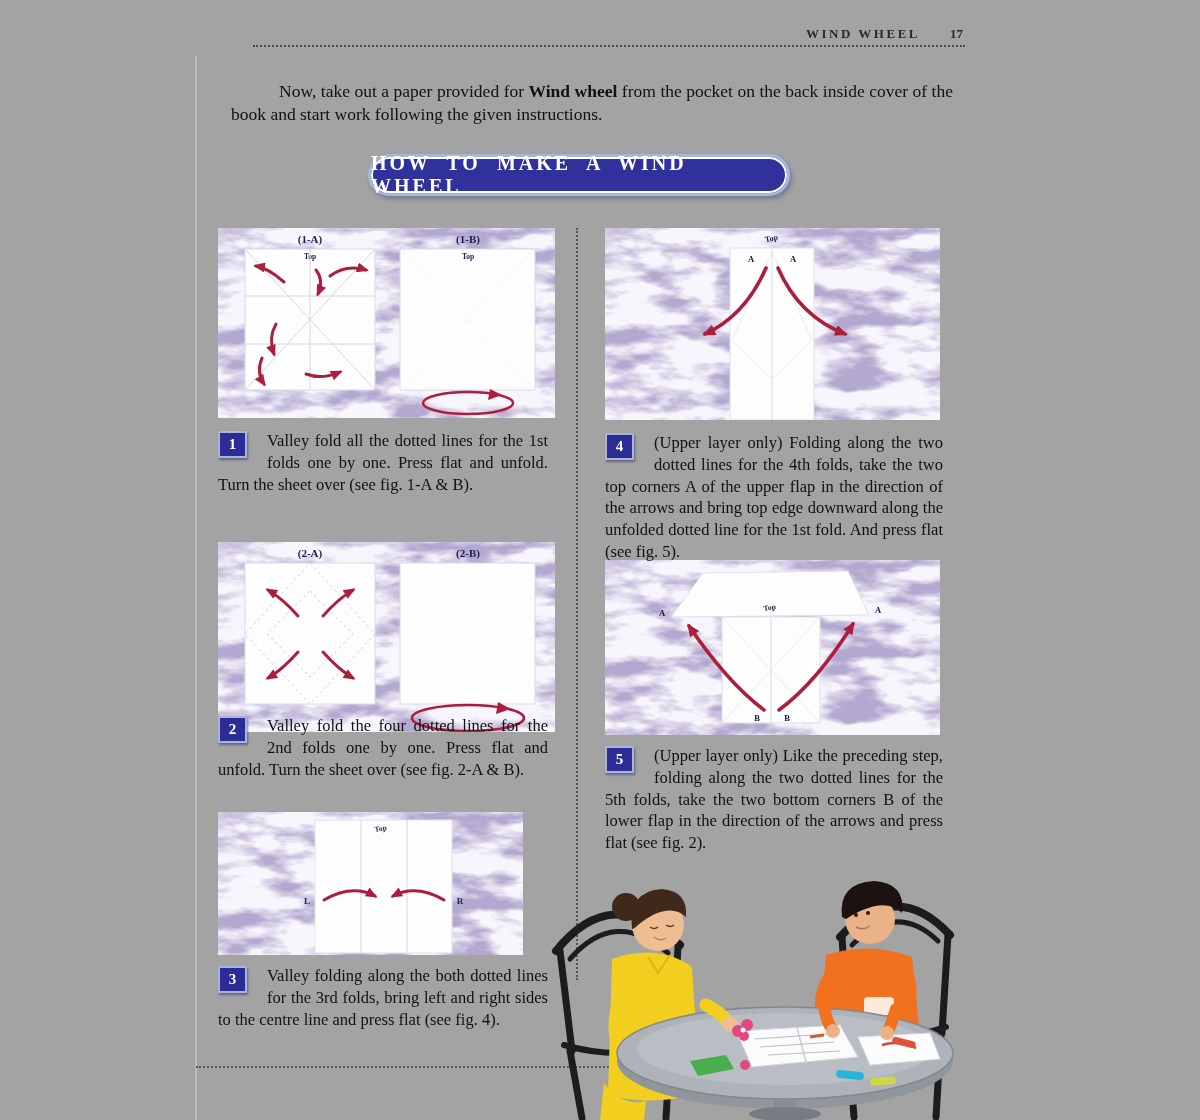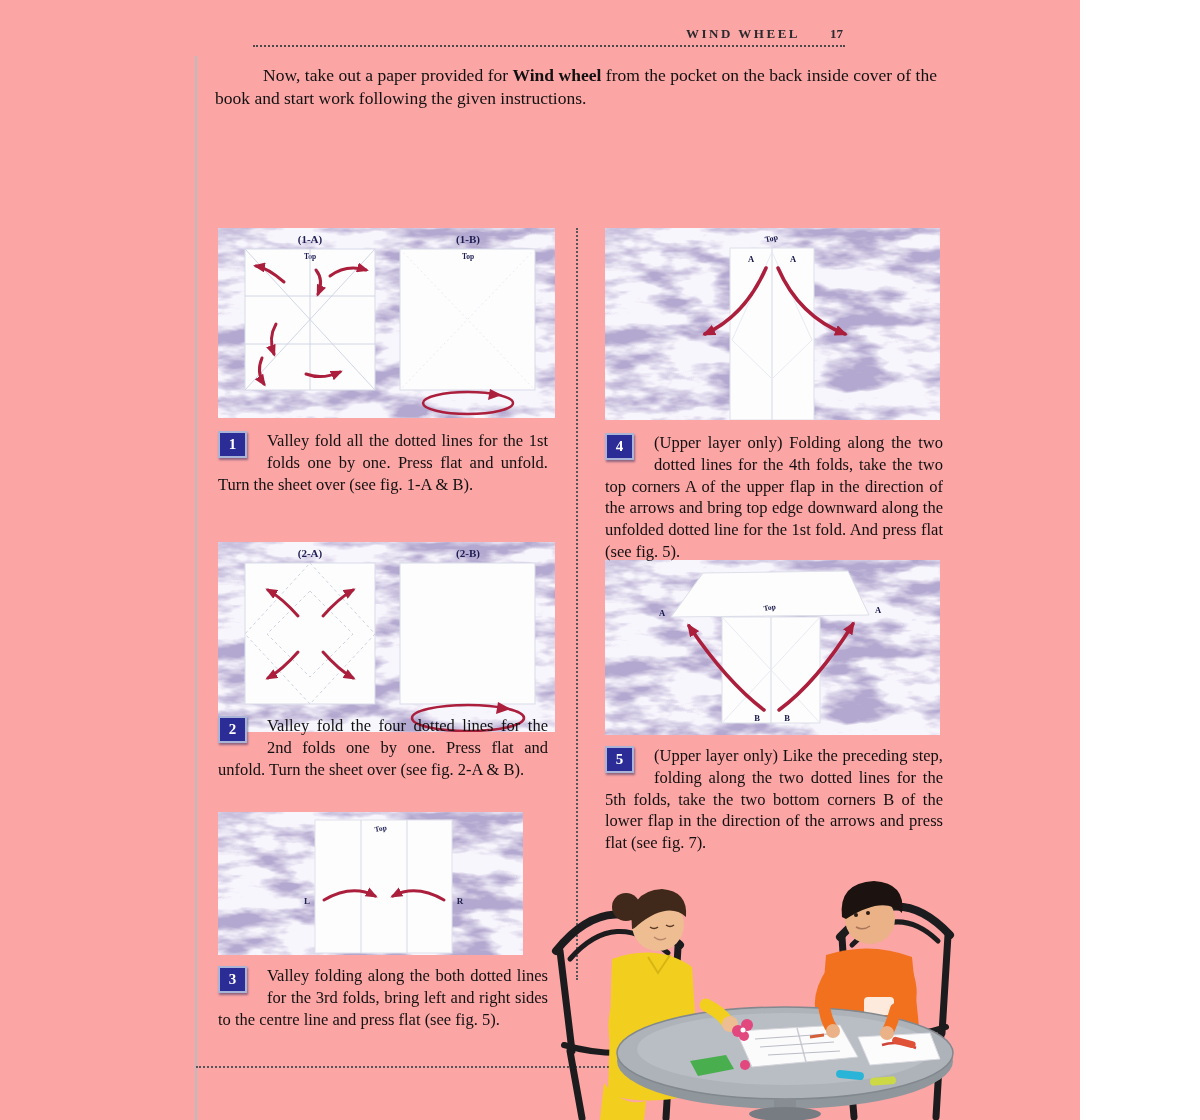--- a/index.html
+++ b/index.html
@@ -1,24 +1,24 @@
 <!DOCTYPE html>
 <html><head>
 <meta charset="utf-8">
 <style>
   html,body{margin:0;padding:0;background:#fff;}
-  .page{position:relative;width:1080px;height:1120px;background:#fca5a5;overflow:hidden;
+  .page{position:relative;width:1200px;height:1120px;background:#a3a3a3;overflow:hidden;
         font-family:"Liberation Serif",serif;color:#111;}
   .running-head{position:absolute;top:26px;right:237px;font-size:13px;font-weight:bold;
         letter-spacing:2.5px;color:#2a2a2e;z-index:6;}
   .running-head .pgnum{margin-left:30px;letter-spacing:0;}
   .header-rule{position:absolute;top:45px;left:253px;right:235px;border-top:2px dotted #4a4a4e;z-index:6;}
   .left-rule{position:absolute;left:195px;top:56px;bottom:0;width:2px;background:#bcbcc0;z-index:1;}
   .intro{position:absolute;left:215px;top:64px;width:722px;font-size:17.5px;line-height:1.32;
-        text-align:justify;text-indent:48px;margin:0;z-index:3;}
+        text-align:justify;text-indent:48px;margin:16px;z-index:3;}
   .banner{position:absolute;left:368px;top:154px;width:416px;height:36px;background:#31319b;
         border:3px solid #a9b6dc;border-radius:24px;box-shadow:inset 0 0 0 2px #ffffff,2px 3px 4px rgba(70,70,130,.45);
         display:flex;align-items:center;justify-content:center;z-index:3;}
   .banner span{color:#ffffff;font-weight:bold;font-size:20px;letter-spacing:3px;word-spacing:8px;}
   .divider-v{position:absolute;left:576px;top:228px;height:752px;border-left:2px dotted #55555a;z-index:2;}
   .bottom-rule{position:absolute;left:196px;top:1066px;width:436px;border-top:2px dotted #55555a;z-index:2;}
   .panel{position:absolute;z-index:1;}
   .panel svg{position:absolute;left:0;top:0;}
   .step{position:absolute;z-index:3;font-size:16.5px;line-height:1.32;text-align:justify;}
   .badge{float:left;width:25px;height:23px;background:#2c2c96;border:2px solid #a9b4d6;
@@ -42,20 +42,23 @@
 <div class="page">
 
   <div class="running-head">
     <span>WIND WHEEL</span><span class="pgnum">17</span>
   </div>
   <div class="header-rule"></div>
   <div class="left-rule"></div>
 
   <p class="intro"><span>Now, take out a paper provided for </span><b>Wind wheel</b><span> from the pocket on the back inside cover of the book and start work following the given instructions.</span></p>
 
+  <div class="banner">
+    <span>HOW TO MAKE A WIND WHEEL</span>
+  </div>
 
   <div class="divider-v"></div>
 
   <div class="panel" style="left:218px;top:228px;width:337px;height:190px;text-align:right;">
     <svg width="337" height="190" viewBox="0 0 337 190">
       <rect width="337" height="190" fill="#b3a8cf"></rect>
       <rect width="337" height="190" fill="#cdc4e0" filter="url(#marble)"></rect>
     </svg>
     <svg width="337" height="190" viewBox="0 0 337 190">
       <defs>
@@ -154,21 +157,21 @@
       <text x="242" y="92" text-anchor="middle" font-size="9" font-weight="bold" fill="#22224e">R</text>
       <g stroke="#ab1f3c" stroke-width="3" fill="none" stroke-linecap="round">
         <path d="M106,88 Q134,72 157,84" marker-end="url(#ah3)"></path>
         <path d="M226,88 Q198,72 175,84" marker-end="url(#ah3)"></path>
       </g>
     </svg>
   </div>
 
   <div class="step" style="left:218px;top:965px;width:330px;">
     <span class="badge">3</span>
-    <span>Valley folding along the both dotted lines for the 3rd folds, bring left and right sides to the centre line and press flat (see fig. 5).</span>
+    <span>Valley folding along the both dotted lines for the 3rd folds, bring left and right sides to the centre line and press flat (see fig. 4).</span>
   </div>
 
   <div class="panel" style="left:605px;top:228px;width:335px;height:192px;">
     <svg width="335" height="192" viewBox="0 0 335 192">
       <rect width="335" height="192" fill="#b3a8cf"></rect>
       <rect width="335" height="192" fill="#cdc4e0" filter="url(#marble)"></rect>
     </svg>
     <svg width="335" height="192" viewBox="0 0 335 192">
       <defs>
           <marker id="ah4" markerUnits="userSpaceOnUse" markerWidth="13" markerHeight="11" refX="10" refY="5.5" orient="auto">
@@ -223,21 +226,21 @@
       <text x="182" y="161" text-anchor="middle" font-size="8.5" font-weight="bold" fill="#15154a">B</text>
       <g stroke="#ab1f3c" stroke-width="3.6" fill="none" stroke-linecap="round">
         <path d="M159,150 Q122,122 84,66" marker-end="url(#ah5)"></path>
         <path d="M174,150 Q212,122 248,64" marker-end="url(#ah5)"></path>
       </g>
     </svg>
   </div>
 
   <div class="step" style="left:605px;top:745px;width:338px;">
     <span class="badge">5</span>
-    <span>(Upper layer only) Like the preceding step, folding along the two dotted lines for the 5th folds, take the two bottom corners B of the lower flap in the direction of the arrows and press flat (see fig. 7).</span>
+    <span>(Upper layer only) Like the preceding step, folding along the two dotted lines for the 5th folds, take the two bottom corners B of the lower flap in the direction of the arrows and press flat (see fig. 2).</span>
   </div>
 
   <div class="bottom-rule"></div>
 
   <svg class="photo" viewBox="0 0 420 265">
     <g stroke="#1c1c1e" fill="none" stroke-linecap="round">
       <path d="M16,96 Q72,26 140,90" stroke-width="8"></path>
       <path d="M30,104 Q75,52 128,98" stroke-width="5"></path>
       <path d="M20,96 L32,196" stroke-width="7"></path>
       <path d="M138,92 L132,196" stroke-width="7"></path>

